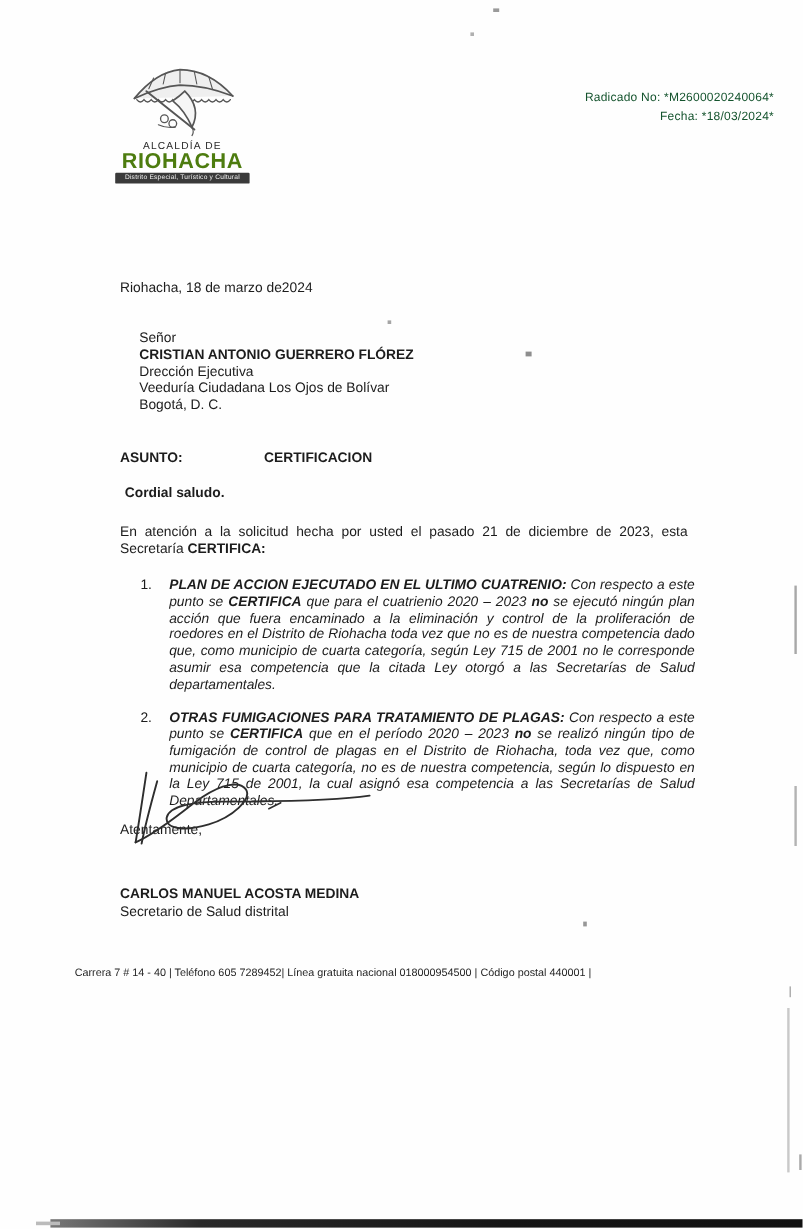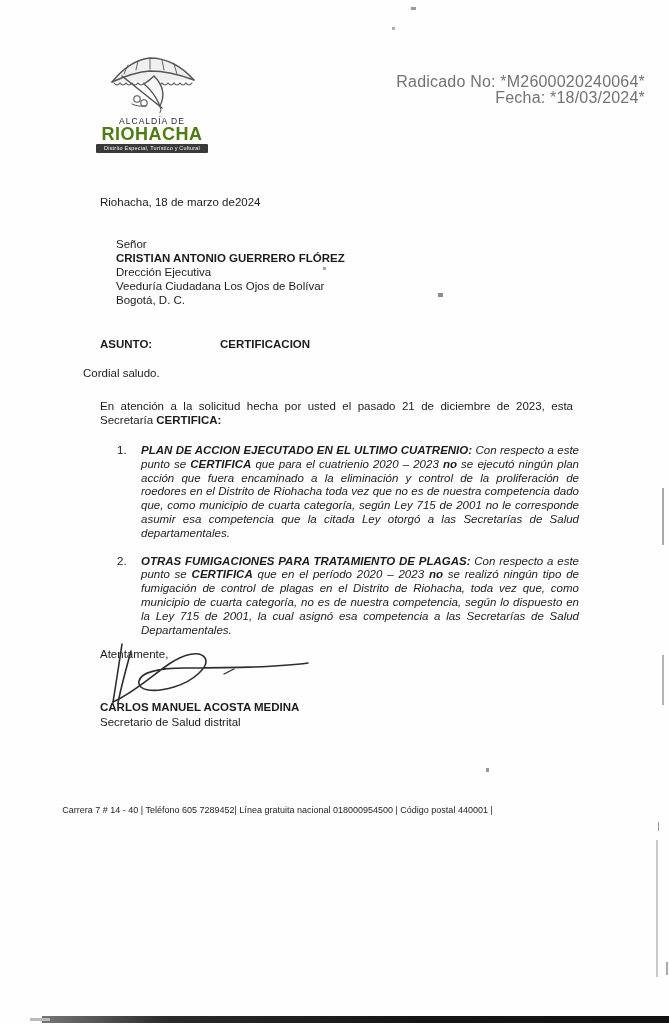--- a/index.html
+++ b/index.html
@@ -50,34 +50,34 @@
 
   .cite {
     position: absolute;
     right: 24px;
     top: 74px;
     text-align: right;
     color: #1f1f1f;
     letter-spacing: 0.2px;
   }
   .cite .cite-title { font-weight: 700; font-size: 12.5px; line-height: 17px; }
-  .cite .cite-line { font-size: 16px; line-height: 16px; color: #737373; }
-
-  
-  .text { font-size: 11.5px; line-height: 13.8px; color: #1c1c1c; }
+  .cite .cite-line { font-size: 10px; line-height: 16px; color: #14532d; }
+
+  
+  .text { font-size: 11.5px; line-height: 13.8px; color: #1c1c1c; margin-top: 38px; }
 
   .dateline { position: absolute; left: 100px; top: 196px; }
 
   .recipient { position: absolute; left: 116px; top: 237px; line-height: 14px; }
   .recipient .b { font-weight: 700; }
 
   .subject { position: absolute; left: 100px; top: 338px; font-weight: 700; }
   .subject .subject-value { position: absolute; left: 120px; top: 0; white-space: nowrap; }
 
-  .greeting { position: absolute; left: 83px; top: 367px; }
+  .greeting { position: absolute; left: 104px; top: 367px; font-weight: bold; }
 
   .intro {
     position: absolute; left: 100px; top: 400px; width: 473px;
     text-align: justify;
   }
   .intro b, .list-item b { font-weight: 700; }
 
   .items { position: absolute; left: 117px; top: 444px; width: 462px; }
   .list-item { display: flex; margin-bottom: 14px; }
   .list-item .num { width: 24px; flex: 0 0 24px; }

